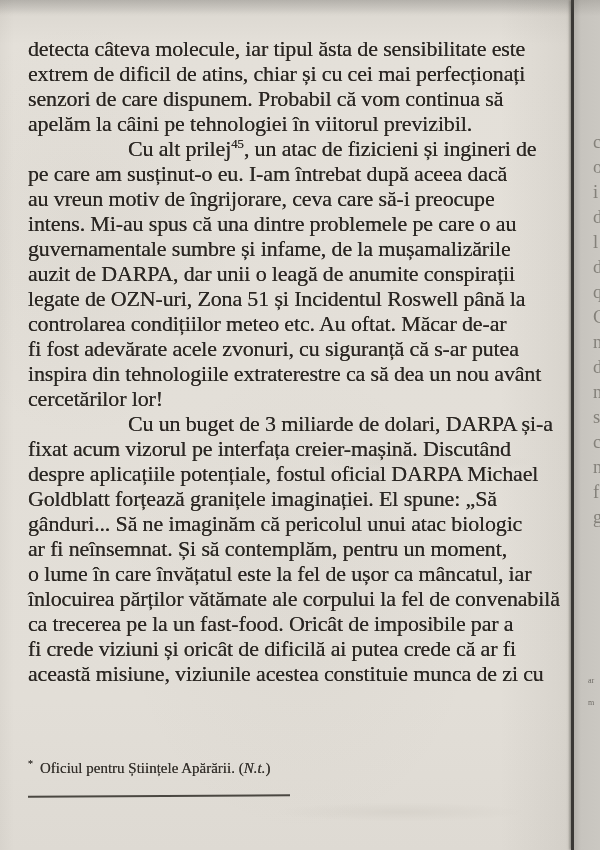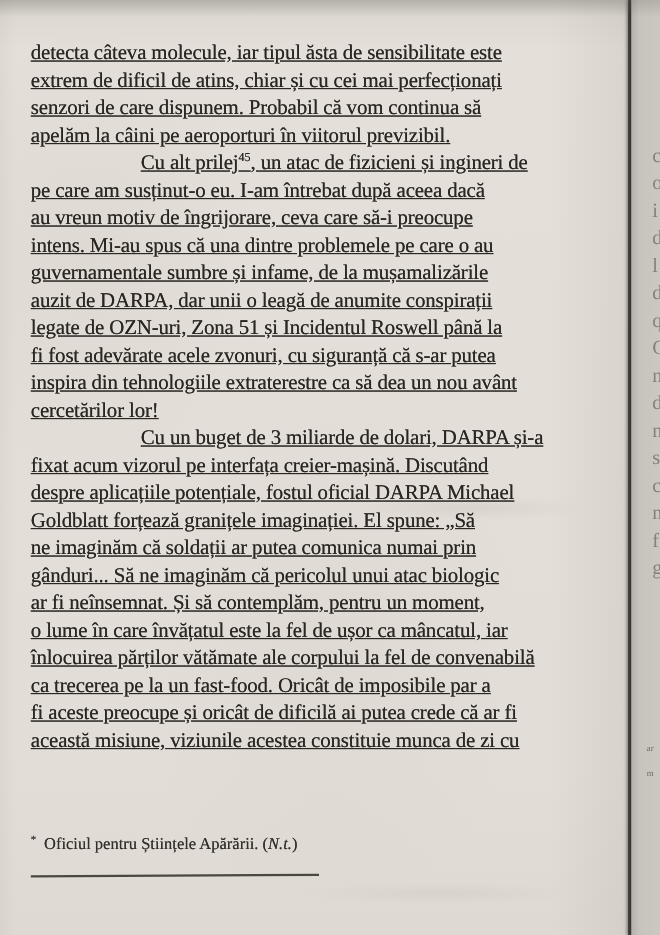--- a/index.html
+++ b/index.html
@@ -25,24 +25,23 @@
   
   .top-shade{
     position:absolute;left:0;top:0;width:600px;height:16px;
     background:linear-gradient(180deg, rgba(95,92,86,.22), rgba(95,92,86,0));
     pointer-events:none;
   }
 
   
   .text-block{
     position:absolute;left:28px;top:36px;width:536px;
-    font-size:19px;line-height:25px;letter-spacing:-0.15px;
+    font-size:22px;line-height:25px;letter-spacing:-0.15px;
     color:#2a2622;white-space:nowrap;
     text-shadow:0 0 .5px rgba(42,38,34,.85);
-    text-decoration:underline;
   }
   .line{height:25px;}
   .line.indent{padding-left:100px;}
   .text-block sup, .footnote sup{
     font-size:.58em;line-height:0;vertical-align:super;letter-spacing:0;
   }
 
   
   .footnote-rule{
     position:absolute;left:28px;top:795px;width:262px;height:2px;
@@ -80,42 +79,42 @@
 </head>
 <body>
 
 <div class="scan">
 
   <div class="page">
     <div class="text-block">
         <div class="line"><span>detecta câteva molecule, iar tipul ăsta de sensibilitate este</span></div>
         <div class="line"><span>extrem de dificil de atins, chiar și cu cei mai perfecționați</span></div>
         <div class="line"><span>senzori de care dispunem. Probabil că vom continua să</span></div>
-        <div class="line"><span>apelăm la câini pe aeroporturi în viitorul previzibil.</span></div>
+        <div class="line"><span>apelăm la câini pe tehnologiei în viitorul previzibil.</span></div>
         <div class="line indent"><span>Cu alt prilej</span><sup>45</sup><span>, un atac de fizicieni și ingineri de</span></div>
         <div class="line"><span>pe care am susținut-o eu. I-am întrebat după aceea dacă</span></div>
         <div class="line"><span>au vreun motiv de îngrijorare, ceva care să-i preocupe</span></div>
         <div class="line"><span>intens. Mi-au spus că una dintre problemele pe care o au</span></div>
         <div class="line"><span>guvernamentale sumbre și infame, de la mușamalizările</span></div>
         <div class="line"><span>auzit de DARPA, dar unii o leagă de anumite conspirații</span></div>
         <div class="line"><span>legate de OZN-uri, Zona 51 și Incidentul Roswell până la</span></div>
+        <div class="line"><span>controlarea condițiilor meteo etc. Au oftat. Măcar de-ar</span></div>
         <div class="line"><span>fi fost adevărate acele zvonuri, cu siguranță că s-ar putea</span></div>
         <div class="line"><span>inspira din tehnologiile extraterestre ca să dea un nou avânt</span></div>
         <div class="line"><span>cercetărilor lor!</span></div>
         <div class="line indent"><span>Cu un buget de 3 miliarde de dolari, DARPA și-a</span></div>
         <div class="line"><span>fixat acum vizorul pe interfața creier-mașină. Discutând</span></div>
         <div class="line"><span>despre aplicațiile potențiale, fostul oficial DARPA Michael</span></div>
         <div class="line"><span>Goldblatt forțează granițele imaginației. El spune: „Să</span></div>
-        <div class="line"><span>ne imaginăm că soldații ar putea comunica numai prin</span></div>
         <div class="line"><span>gânduri... Să ne imaginăm că pericolul unui atac biologic</span></div>
         <div class="line"><span>ar fi neînsemnat. Și să contemplăm, pentru un moment,</span></div>
         <div class="line"><span>o lume în care învățatul este la fel de ușor ca mâncatul, iar</span></div>
         <div class="line"><span>înlocuirea părților vătămate ale corpului la fel de convenabilă</span></div>
         <div class="line"><span>ca trecerea pe la un fast-food. Oricât de imposibile par a</span></div>
-        <div class="line"><span>fi aceste preocupe și oricât de dificilă ai putea crede că ar fi</span></div>
+        <div class="line"><span>fi crede viziuni și oricât de dificilă ai putea crede că ar fi</span></div>
         <div class="line"><span>această misiune, viziunile acestea constituie munca de zi cu</span></div>
       </div>
 
     <div class="footnote-rule"></div>
 
     <div class="footnote">
       <sup class="fn-marker">*</sup><span class="fn-text"><span>Oficiul pentru Științele Apărării. (</span><i>N.t.</i><span>)</span></span>
     </div>
   </div>
 

